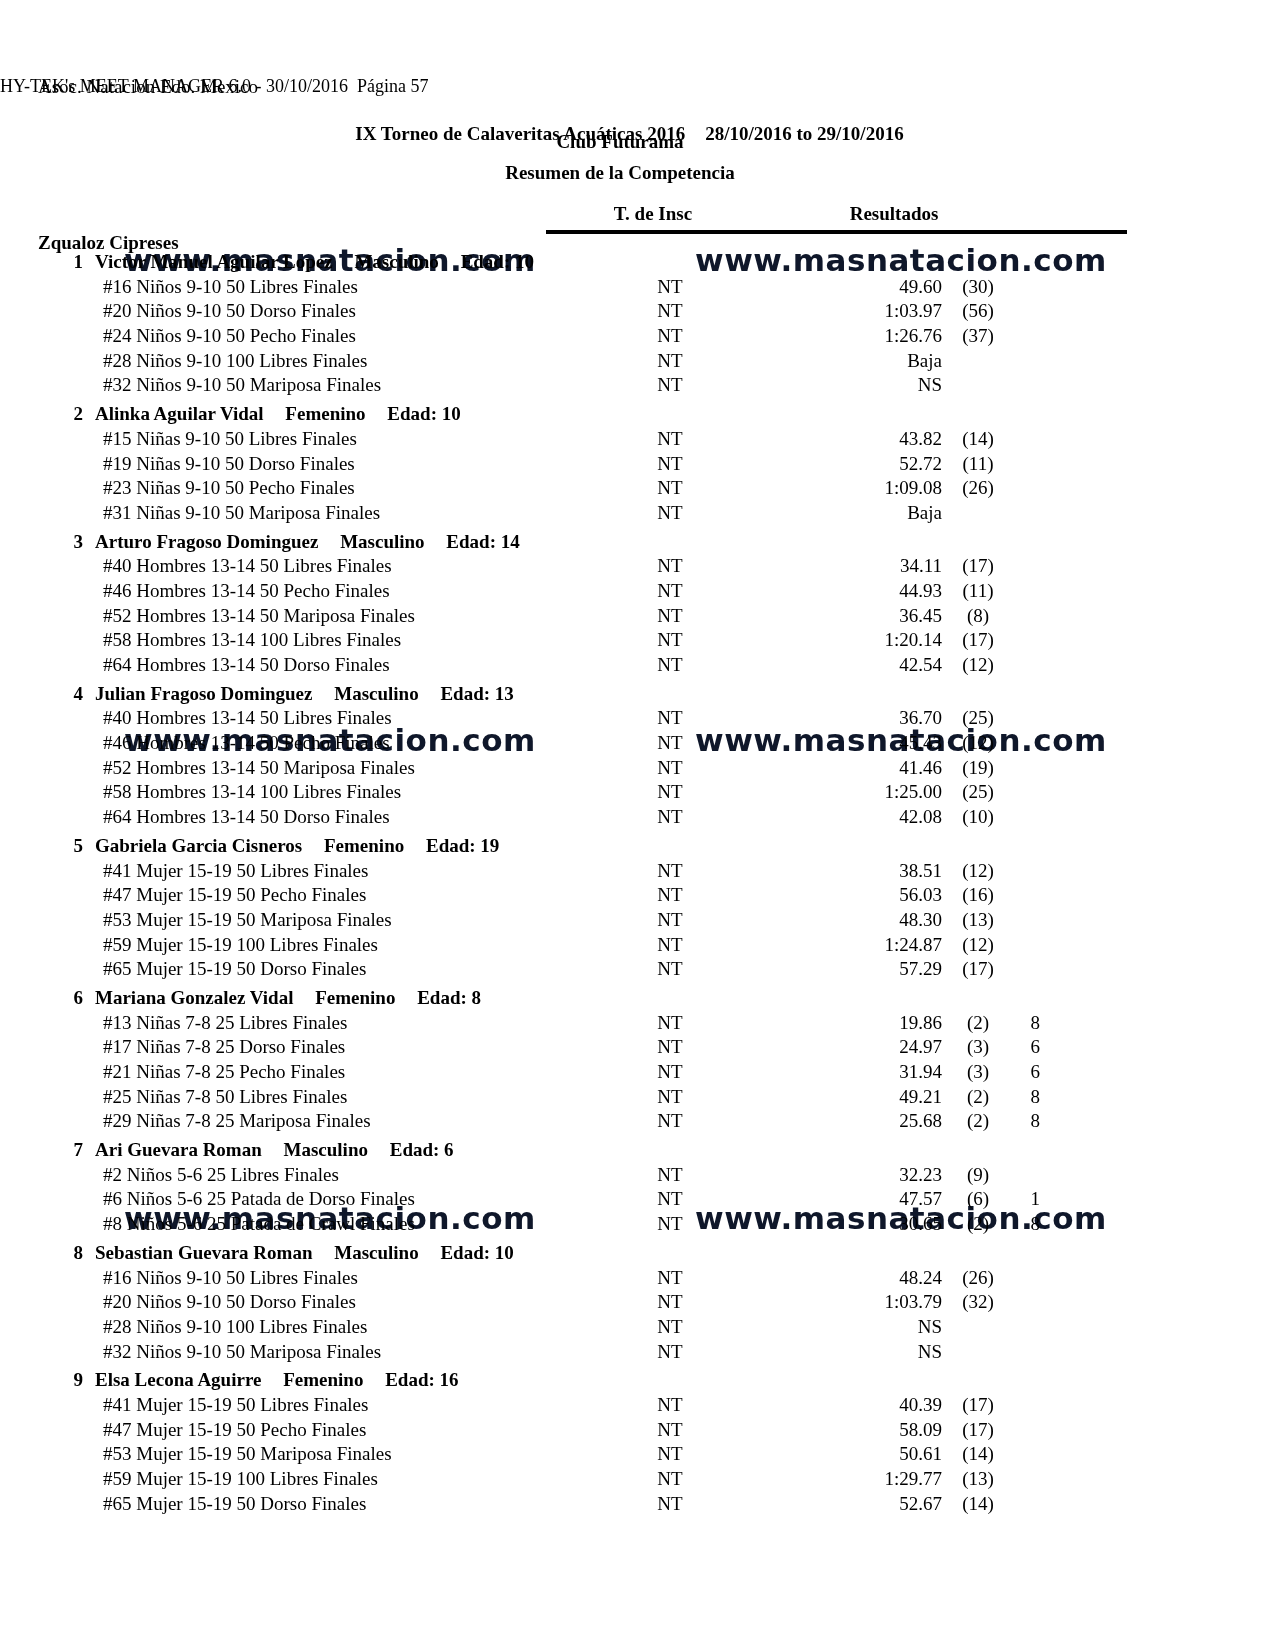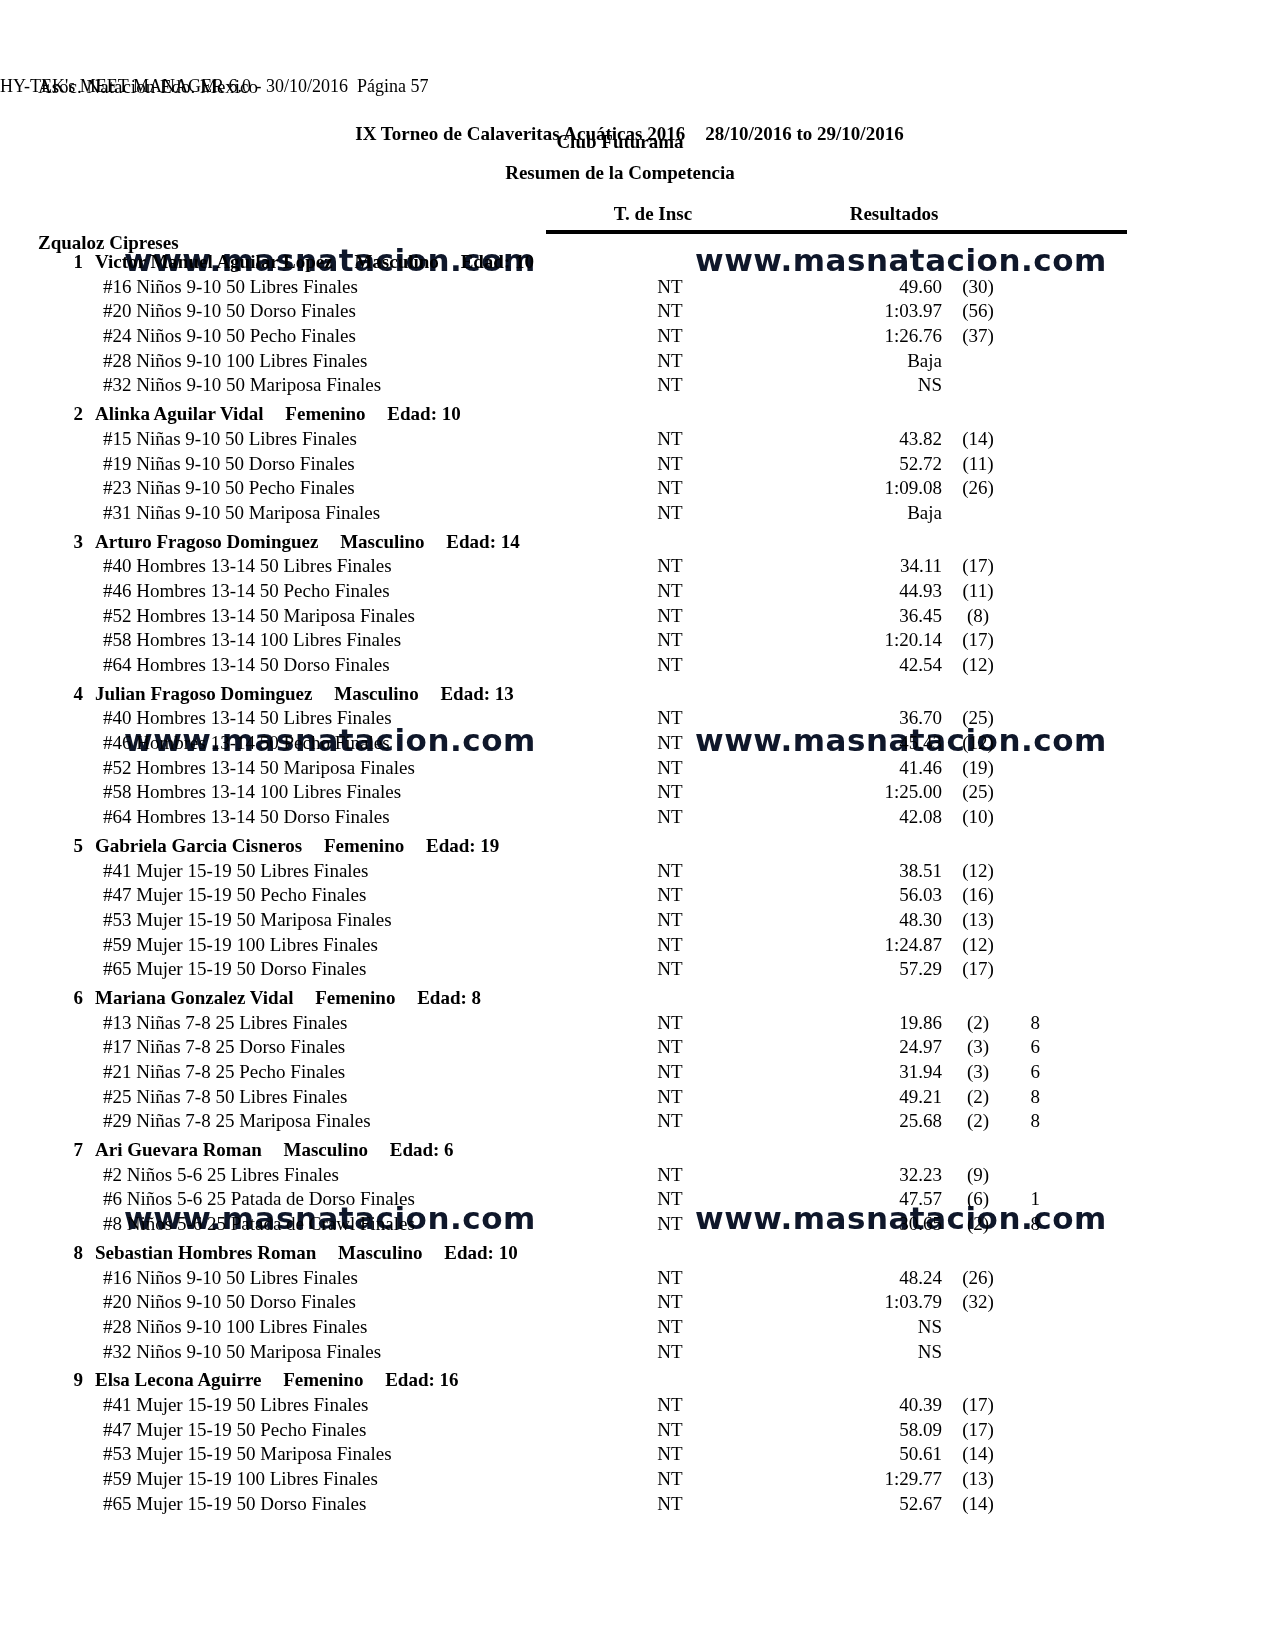--- a/index.html
+++ b/index.html
@@ -350,21 +350,21 @@
     <span class="c-desc">#8 Niños 5-6 25 Patada de Crawl Finales</span>
     <span class="c-insc">NT</span>
     <span class="c-time">30.65</span>
     <span class="c-place">(2)</span>
     <span class="c-points">8</span>
   </div>
       </div>
       <div class="swimmer">
     <div class="srow shead">
       <span class="s-num">8</span>
-      <span class="s-name">Sebastian Hombres Roman</span>
+      <span class="s-name">Sebastian Guevara Roman</span>
       <span class="s-gender">Masculino</span>
       <span class="s-age">Edad: 10</span>
     </div>
   <div class="srow erow">
     <span class="c-desc">#16 Niños 9-10 50 Libres Finales</span>
     <span class="c-insc">NT</span>
     <span class="c-time">48.24</span>
     <span class="c-place">(26)</span>
     <span class="c-points"></span>
   </div>

